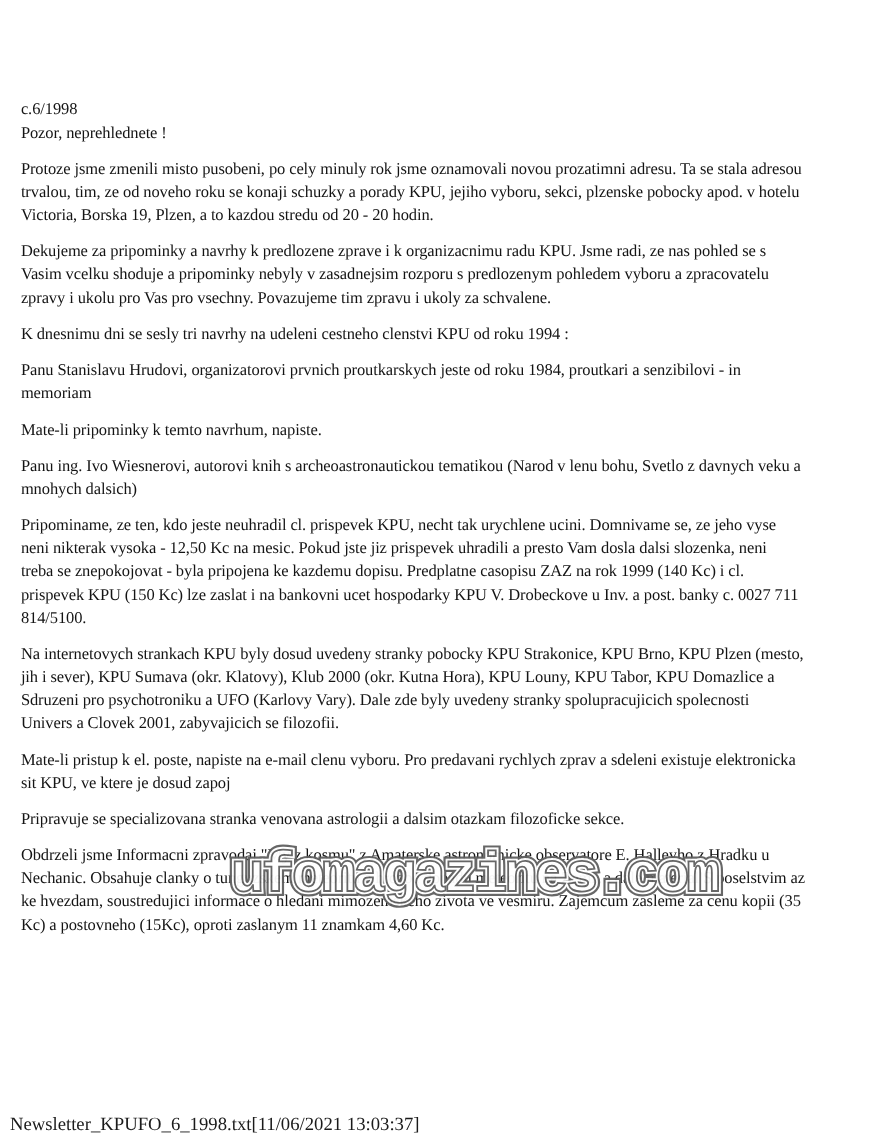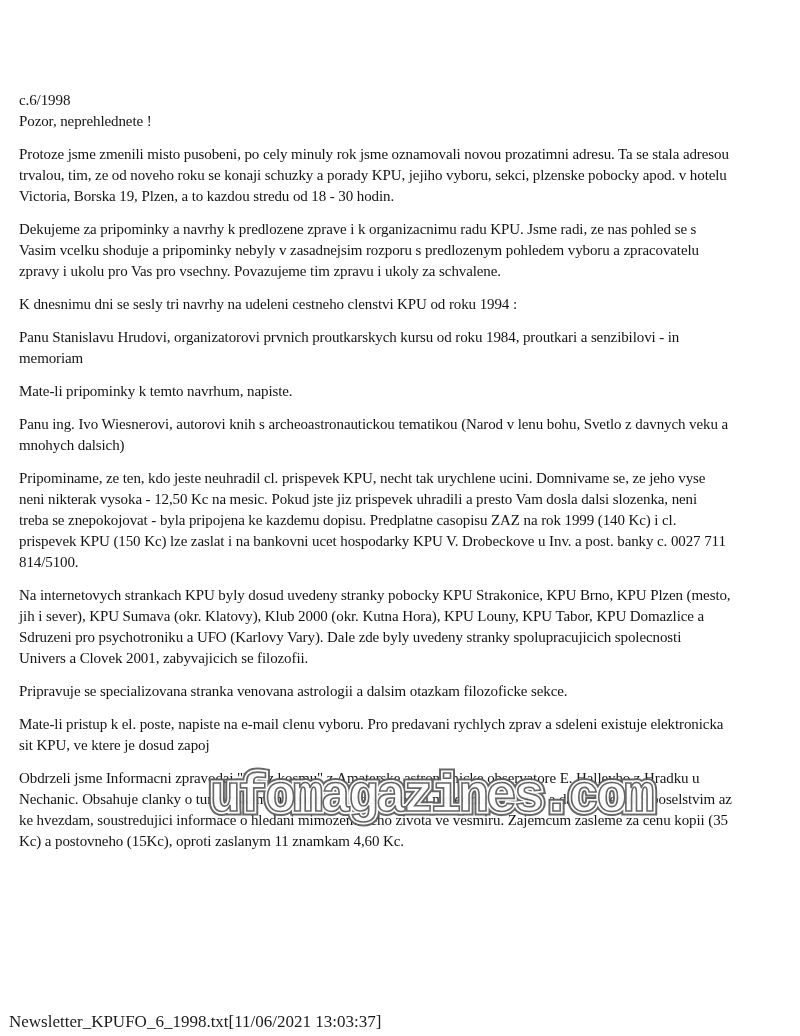--- a/index.html
+++ b/index.html
@@ -74,42 +74,42 @@
 </head>
 <body>
 
 <div class="page">
 
   <div class="doc">
     <p>c.6/1998
 Pozor, neprehlednete !</p>
     <p>Protoze jsme zmenili misto pusobeni, po cely minuly rok jsme oznamovali novou prozatimni adresu. Ta se stala adresou
 trvalou, tim, ze od noveho roku se konaji schuzky a porady KPU, jejiho vyboru, sekci, plzenske pobocky apod. v hotelu
-Victoria, Borska 19, Plzen, a to kazdou stredu od 18 - 30 hodin.</p>
+Victoria, Borska 19, Plzen, a to kazdou stredu od 20 - 20 hodin.</p>
     <p>Dekujeme za pripominky a navrhy k predlozene zprave i k organizacnimu radu KPU. Jsme radi, ze nas pohled se s
 Vasim vcelku shoduje a pripominky nebyly v zasadnejsim rozporu s predlozenym pohledem vyboru a zpracovatelu
 zpravy i ukolu pro Vas pro vsechny. Povazujeme tim zpravu i ukoly za schvalene.</p>
     <p>K dnesnimu dni se sesly tri navrhy na udeleni cestneho clenstvi KPU od roku 1994 :</p>
-    <p>Panu Stanislavu Hrudovi, organizatorovi prvnich proutkarskych kursu od roku 1984, proutkari a senzibilovi - in
+    <p>Panu Stanislavu Hrudovi, organizatorovi prvnich proutkarskych jeste od roku 1984, proutkari a senzibilovi - in
 memoriam</p>
     <p>Mate-li pripominky k temto navrhum, napiste.</p>
     <p>Panu ing. Ivo Wiesnerovi, autorovi knih s archeoastronautickou tematikou (Narod v lenu bohu, Svetlo z davnych veku a
 mnohych dalsich)</p>
     <p>Pripominame, ze ten, kdo jeste neuhradil cl. prispevek KPU, necht tak urychlene ucini. Domnivame se, ze jeho vyse
 neni nikterak vysoka - 12,50 Kc na mesic. Pokud jste jiz prispevek uhradili a presto Vam dosla dalsi slozenka, neni
 treba se znepokojovat - byla pripojena ke kazdemu dopisu. Predplatne casopisu ZAZ na rok 1999 (140 Kc) i cl.
 prispevek KPU (150 Kc) lze zaslat i na bankovni ucet hospodarky KPU V. Drobeckove u Inv. a post. banky c. 0027 711
 814/5100.</p>
     <p>Na internetovych strankach KPU byly dosud uvedeny stranky pobocky KPU Strakonice, KPU Brno, KPU Plzen (mesto,
 jih i sever), KPU Sumava (okr. Klatovy), Klub 2000 (okr. Kutna Hora), KPU Louny, KPU Tabor, KPU Domazlice a
 Sdruzeni pro psychotroniku a UFO (Karlovy Vary). Dale zde byly uvedeny stranky spolupracujicich spolecnosti
 Univers a Clovek 2001, zabyvajicich se filozofii.</p>
-    <p>Pripravuje se specializovana stranka venovana astrologii a dalsim otazkam filozoficke sekce.</p>
     <p>Mate-li pristup k el. poste, napiste na e-mail clenu vyboru. Pro predavani rychlych zprav a sdeleni existuje elektronicka
 sit KPU, ve ktere je dosud zapoj</p>
+    <p>Pripravuje se specializovana stranka venovana astrologii a dalsim otazkam filozoficke sekce.</p>
     <p>Obdrzeli jsme Informacni zpravodaj "My z kosmu" z Amaterske astronomicke observatore E. Halleyho z Hradku u
 Nechanic. Obsahuje clanky o tunguzskem meteoritu a hrozbe dopadu meteoritu na Zemi, a dale material S poselstvim az
 ke hvezdam, soustredujici informace o hledani mimozemskeho zivota ve vesmiru. Zajemcum zasleme za cenu kopii (35
 Kc) a postovneho (15Kc), oproti zaslanym 11 znamkam 4,60 Kc.</p>
   </div>
 
   <div class="watermark">
     <span class="wm wm-back">ufomagazines.com</span>
     <span class="wm wm-mid">ufomagazines.com</span>
     <span class="wm wm-front">ufomagazines.com</span>

